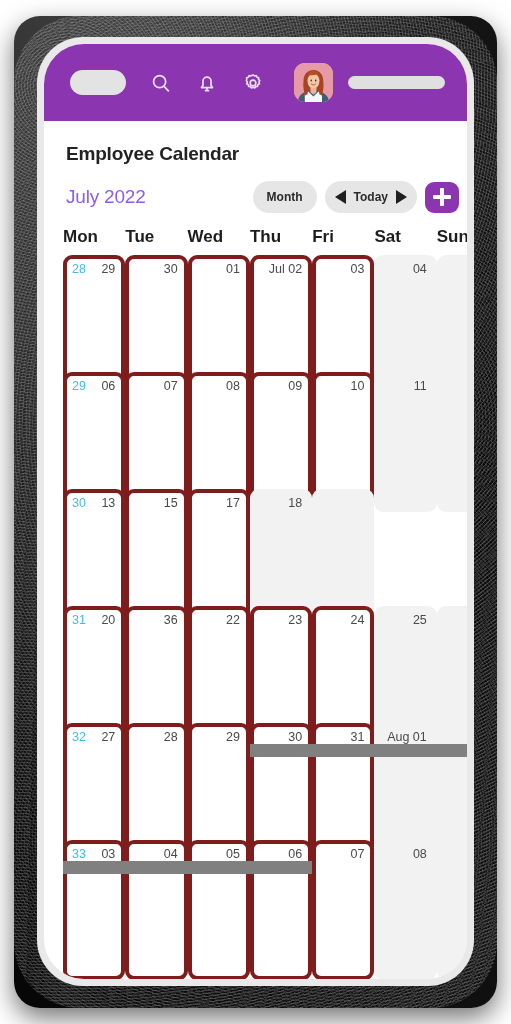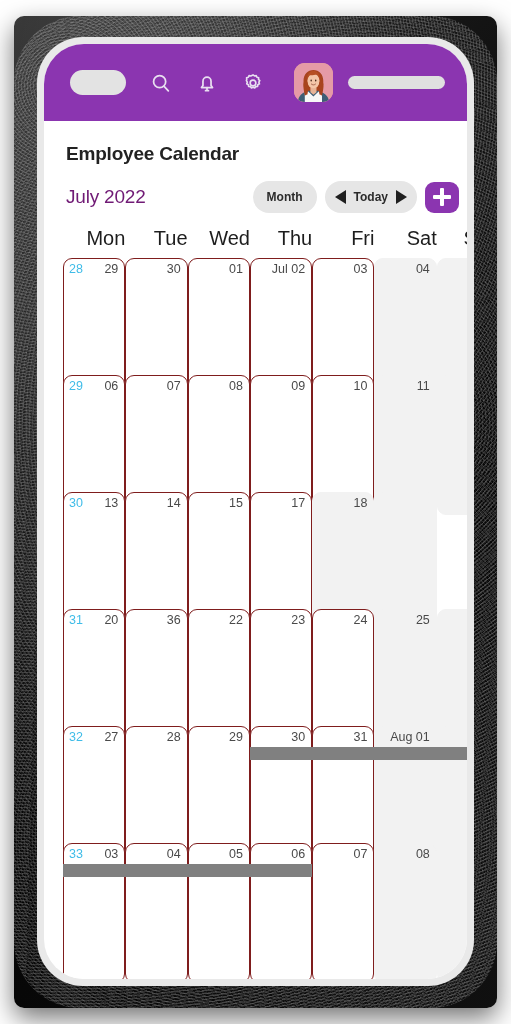--- a/index.html
+++ b/index.html
@@ -8,21 +8,21 @@
     background: #ffffff;
     font-family: "Liberation Sans", sans-serif;
     overflow: hidden;
   }
 
   
   #phone-frame {
     position: absolute;
     left: 14px; top: 16px;
     width: 483px; height: 992px;
-    border-radius: 10px;
+    border-radius: 26px;
     background:
       radial-gradient(ellipse at 30% 18%, rgba(255,255,255,0.13) 0%, rgba(255,255,255,0) 55%),
       linear-gradient(138deg, #2e2e2e 0%, #141414 30%, #050505 62%, #101010 100%);
     box-shadow: 0 10px 26px rgba(0,0,0,0.55);
   }
   
   #phone-noise {
     position: absolute; inset: 0;
     border-radius: 66px;
     opacity: .55;
@@ -106,21 +106,21 @@
 
   
   #cal-toolbar {
     display: flex;
     align-items: center;
     margin: 14px 8px 0 22px;
     height: 36px;
   }
   #cal-month-label {
     font-size: 19px;
-    color: #701a75;
+    color: #8b5cf6;
     flex: 1 1 auto;
     letter-spacing: -0.2px;
   }
   .pill-btn {
     background: #e6e6e6;
     border-radius: 18px;
     height: 32px;
     display: flex;
     align-items: center;
     justify-content: center;
@@ -149,42 +149,42 @@
   #btn-add::after  { width: 4px; height: 18px; }
 
   
   #weekday-row {
     display: flex;
     margin: 12px 0 0 19px;
     width: 436px;
   }
   .weekday {
     flex: 0 0 62.3px;
-    text-align: right;
-    font-size: 20px;
-    font-weight: normal;
+    text-align: left;
+    font-size: 17px;
+    font-weight: bold;
     color: #1d1d1d;
   }
 
   
   #cal-grid {
     margin: 8px 0 0 19px;
     width: 436px;
   }
   .week-row {
     display: flex;
     height: 117px;
     position: relative;
   }
   .day-cell {
     flex: 0 0 62.3px;
     height: 140px;
     border-radius: 9px;
     background: #ffffff;
-    border: 1px solid #7f1d1d;
+    border: 4px solid #7f1d1d;
     position: relative;
     overflow: visible;
   }
   .day-cell.weekend {
     background: #f2f2f2;
     border-color: #f2f2f2;
   }
   .daynum {
     position: absolute;
     top: 3px; right: 6px;
@@ -338,23 +338,20 @@
             <div class="daynum">11</div>
           </div>
           <div class="day-cell weekend"></div>
         </div>
         <div class="week-row">
           <div class="day-cell">
             <div class="weeknum">30</div>
             <div class="daynum">13</div>
           </div>
           <div class="day-cell">
-            <div class="daynum">14</div>
-          </div>
-          <div class="day-cell">
             <div class="daynum">15</div>
           </div>
           <div class="day-cell">
             <div class="daynum">17</div>
           </div>
           <div class="day-cell weekend">
             <div class="daynum">18</div>
           </div>
           <div class="day-cell weekend"></div>
         </div>

